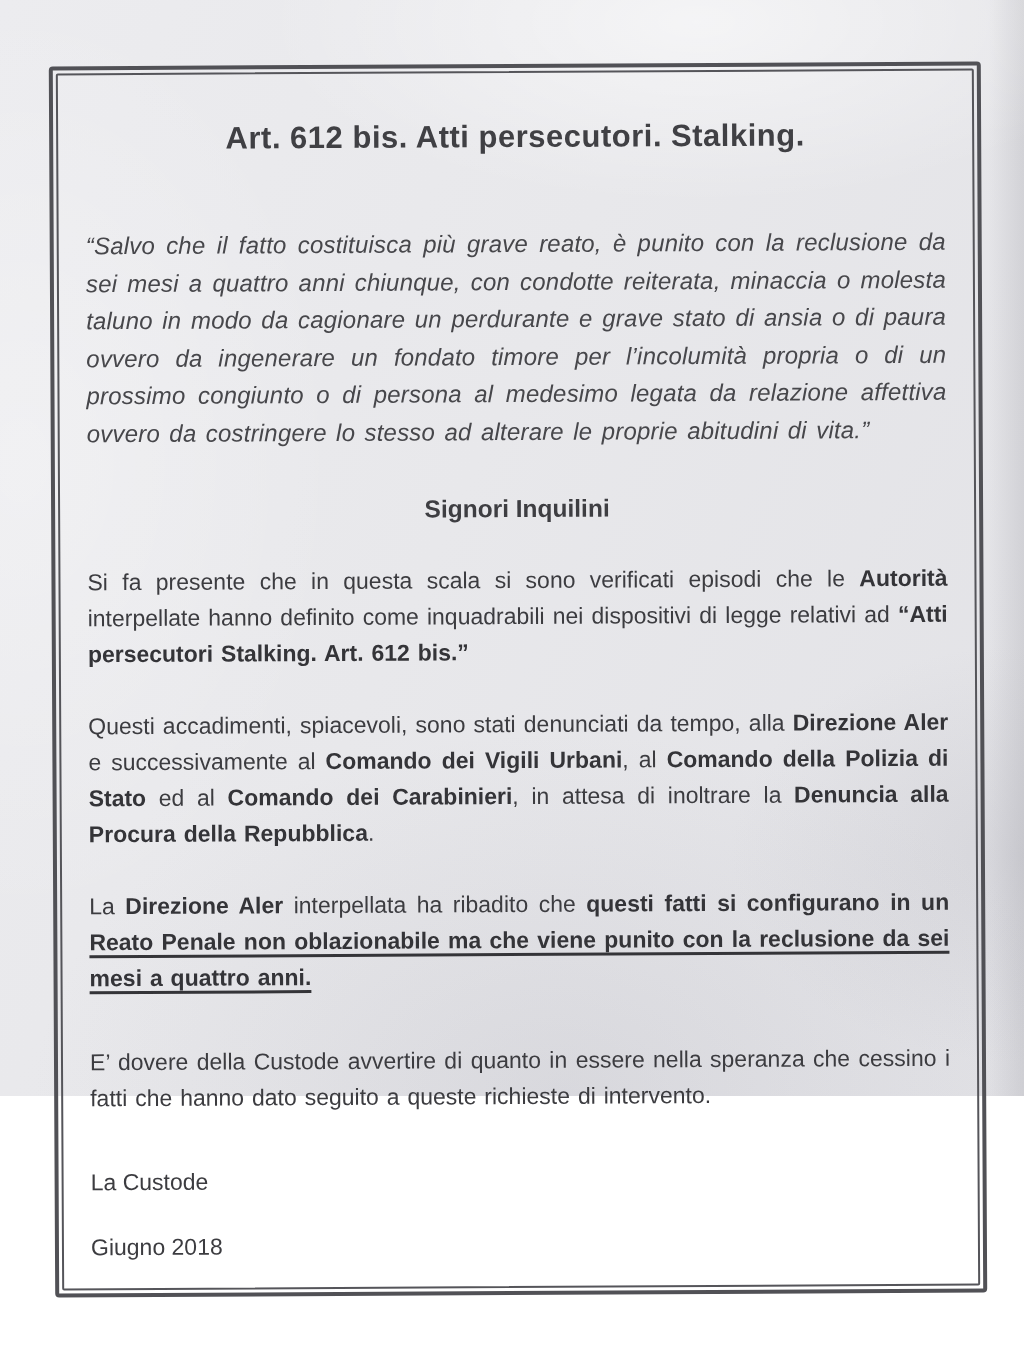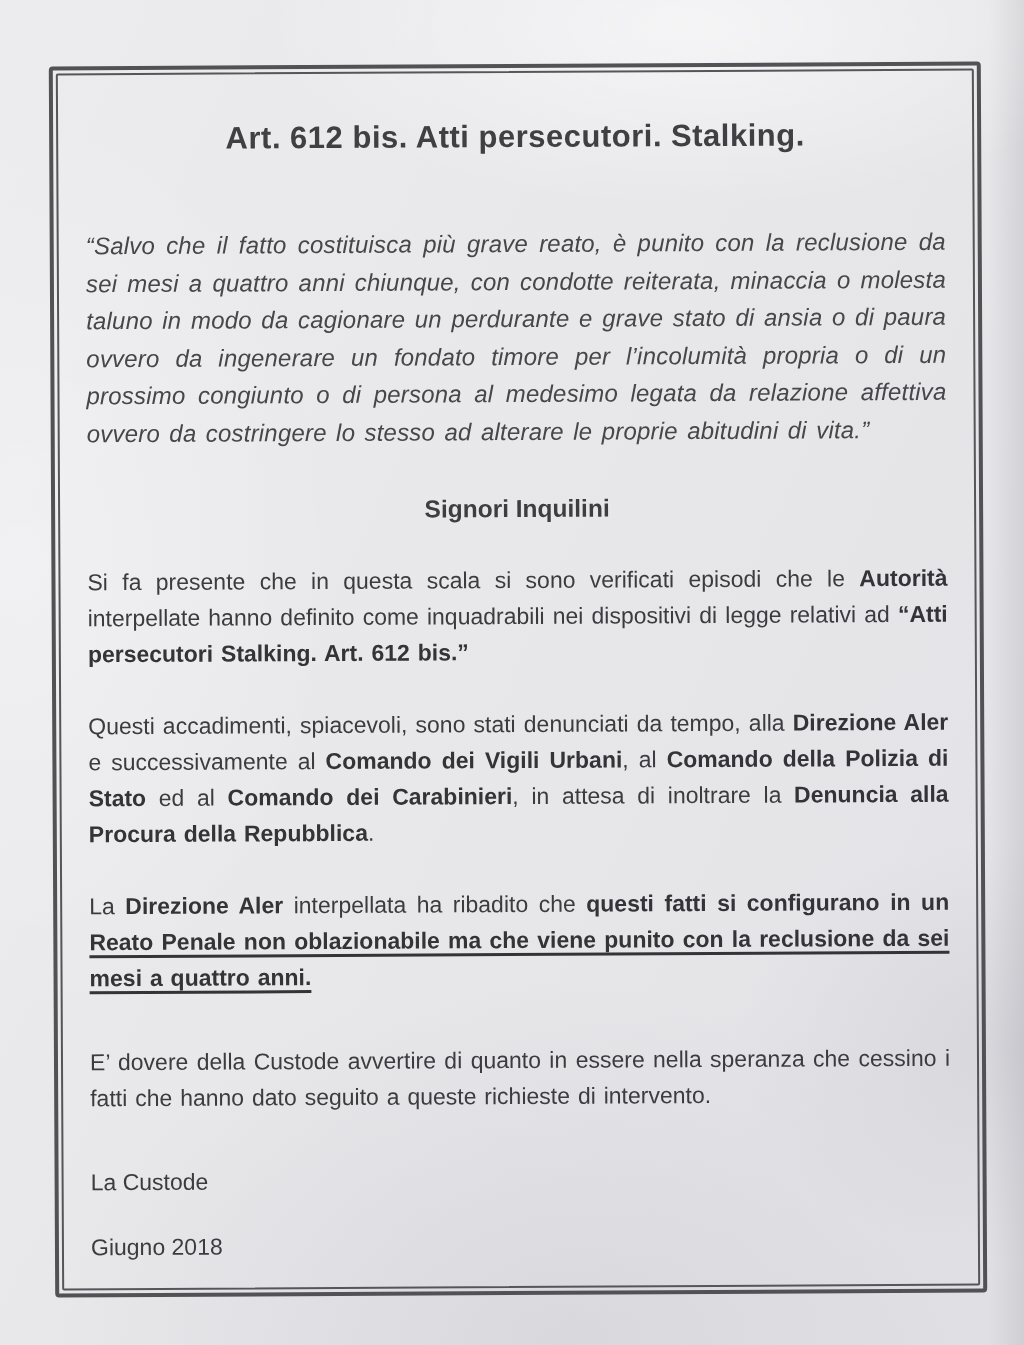--- a/index.html
+++ b/index.html
@@ -10,21 +10,21 @@
   body {
     width: 1024px;
     height: 1345px;
     overflow: hidden;
     font-family: "Liberation Sans", "DejaVu Sans", sans-serif;
   }
   
   .paper {
     position: relative;
     width: 1024px;
-    height: 1345px;
+    height: 1096px;
     background-color: #e7e7ea;
     background-image:
       radial-gradient(ellipse 620px 260px at 68% 2%, rgba(255,255,255,0.55), rgba(255,255,255,0) 70%),
       radial-gradient(ellipse 520px 760px at 2% 42%, rgba(255,255,255,0.30), rgba(255,255,255,0) 62%),
       radial-gradient(ellipse 760px 520px at 55% 100%, rgba(170,170,180,0.22), rgba(170,170,180,0) 70%),
       radial-gradient(ellipse 420px 300px at 100% 78%, rgba(160,160,170,0.20), rgba(160,160,170,0) 70%),
       linear-gradient(to right, rgba(0,0,0,0) 96.5%, rgba(95,95,105,0.14)),
       linear-gradient(115deg, #ececef 0%, #e8e8eb 45%, #e2e2e6 100%);
   }
   

